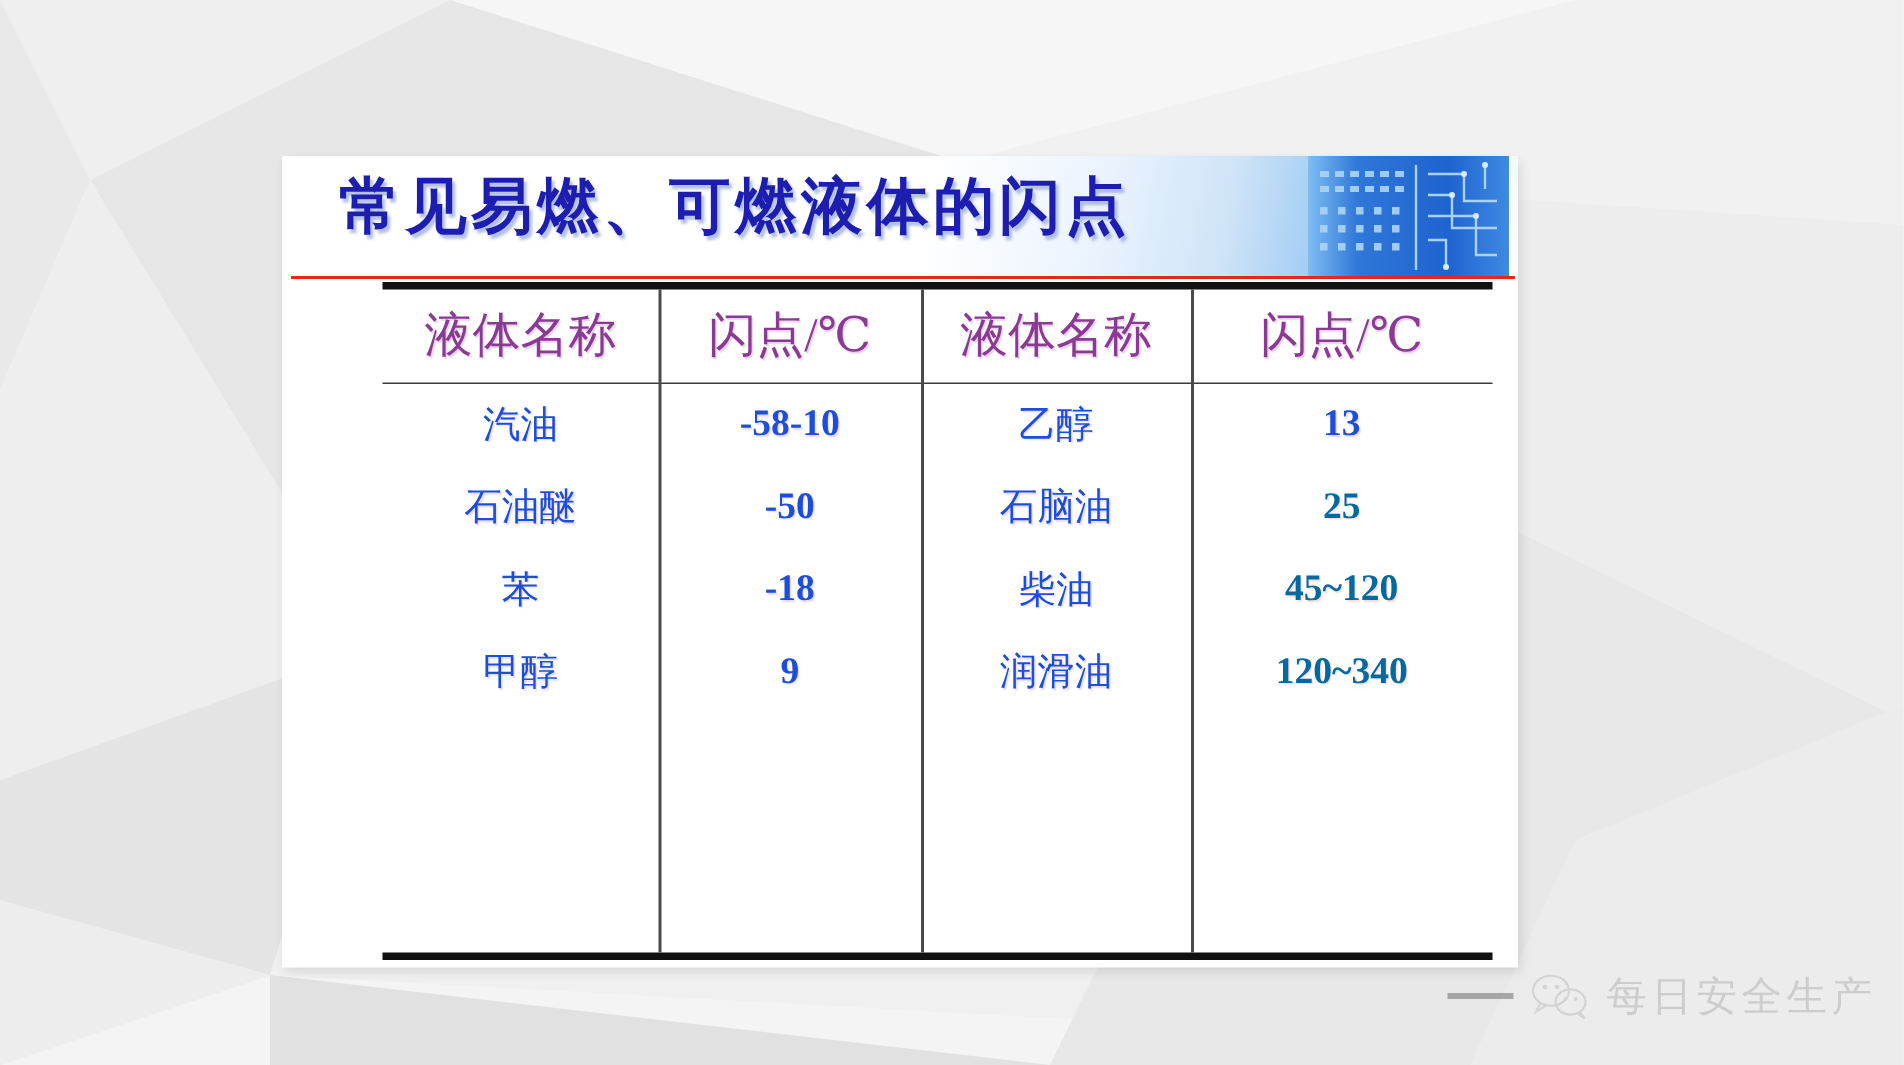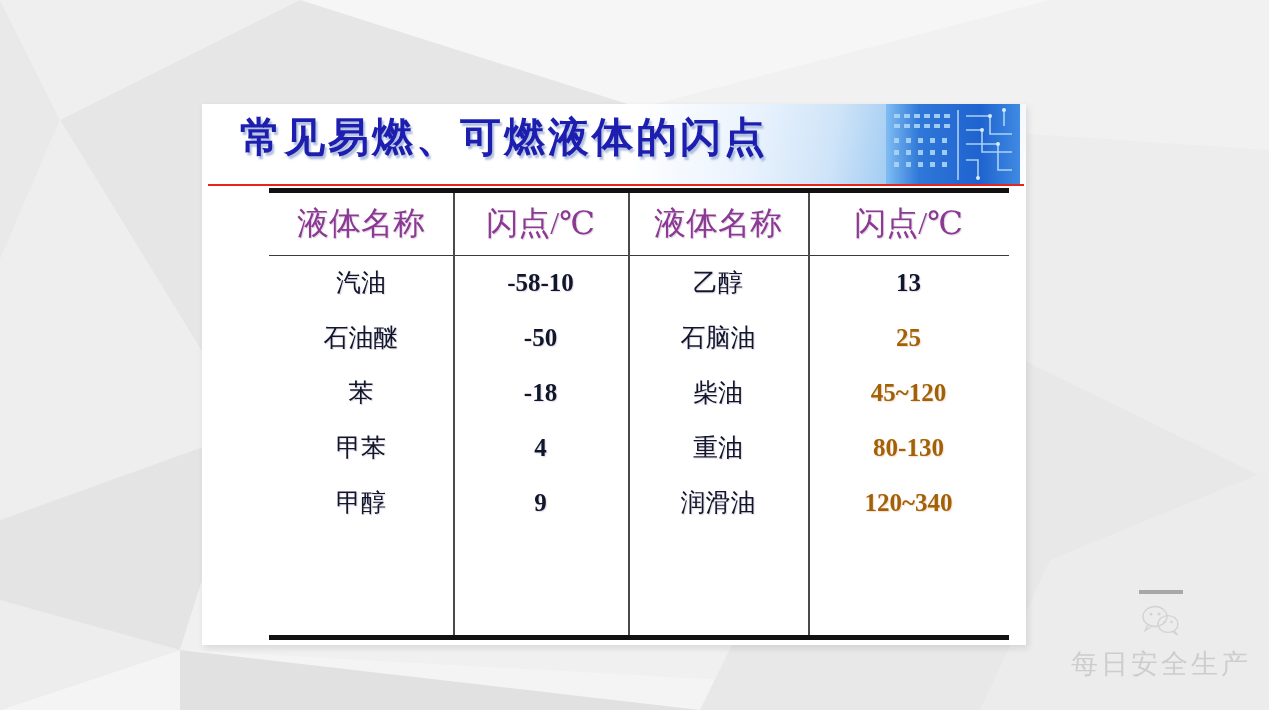--- a/index.html
+++ b/index.html
@@ -9,21 +9,21 @@
     font-family: "Liberation Serif", "DejaVu Serif", serif;
   }
   body { position: relative; background: #f2f2f2; }
 
   
   #bg { position: absolute; inset: 0; width: 1269px; height: 710px; }
 
   
   .card {
     position: absolute;
-    left: 202px; top: 104px;
+    left: 188px; top: 104px;
     width: 824px; height: 541px;
     background: #ffffff;
     box-shadow: 2px 3px 7px rgba(0,0,0,0.10);
   }
 
   
   .card-header {
     position: relative;
     height: 82px;
     overflow: hidden;
@@ -104,34 +104,33 @@
     height: 62px;
     font-weight: normal;
     font-size: 32px;
     color: #8a3a92;
     text-shadow: 1px 1px 1px rgba(200,170,205,0.55);
   }
   table.flash td {
     height: 55px;
     text-align: center;
     font-size: 25px;
-    color: #0f172a;
+    color: #1d4ed8;
     text-shadow: 1px 1px 1px rgba(205,175,210,0.5);
     vertical-align: middle;
   }
   table.flash td.num { font-family: "Liberation Serif","DejaVu Serif",serif; font-weight: bold; }
-  table.flash td.hot { color: #a16207; text-shadow: 1px 1px 1px rgba(240,190,170,0.55); }
+  table.flash td.hot { color: #0369a1; text-shadow: 1px 1px 1px rgba(240,190,170,0.55); }
 
   
   .watermark {
     position: absolute;
     right: 18px; bottom: 28px;
     display: flex; align-items: center; gap: 10px;
     opacity: 0.45;
-    flex-direction: column;
   }
   .wm-dash {
     width: 44px; height: 4px;
     background: #3c3c3c;
     opacity: 0.85;
   }
   .wm-text {
     font-size: 27px;
     color: #a8a8a8;
     letter-spacing: 3px;
@@ -259,26 +258,20 @@
             <td>石脑油</td>
             <td class="num hot">25</td>
           </tr>
           <tr>
             <td>苯</td>
             <td class="num">-18</td>
             <td>柴油</td>
             <td class="num hot">45~120</td>
           </tr>
           <tr>
-            <td>甲苯</td>
-            <td class="num">4</td>
-            <td>重油</td>
-            <td class="num hot">80-130</td>
-          </tr>
-          <tr>
             <td>甲醇</td>
             <td class="num">9</td>
             <td>润滑油</td>
             <td class="num hot">120~340</td>
           </tr>
         </tbody>
     </table>
   </div>
 </div>
 

